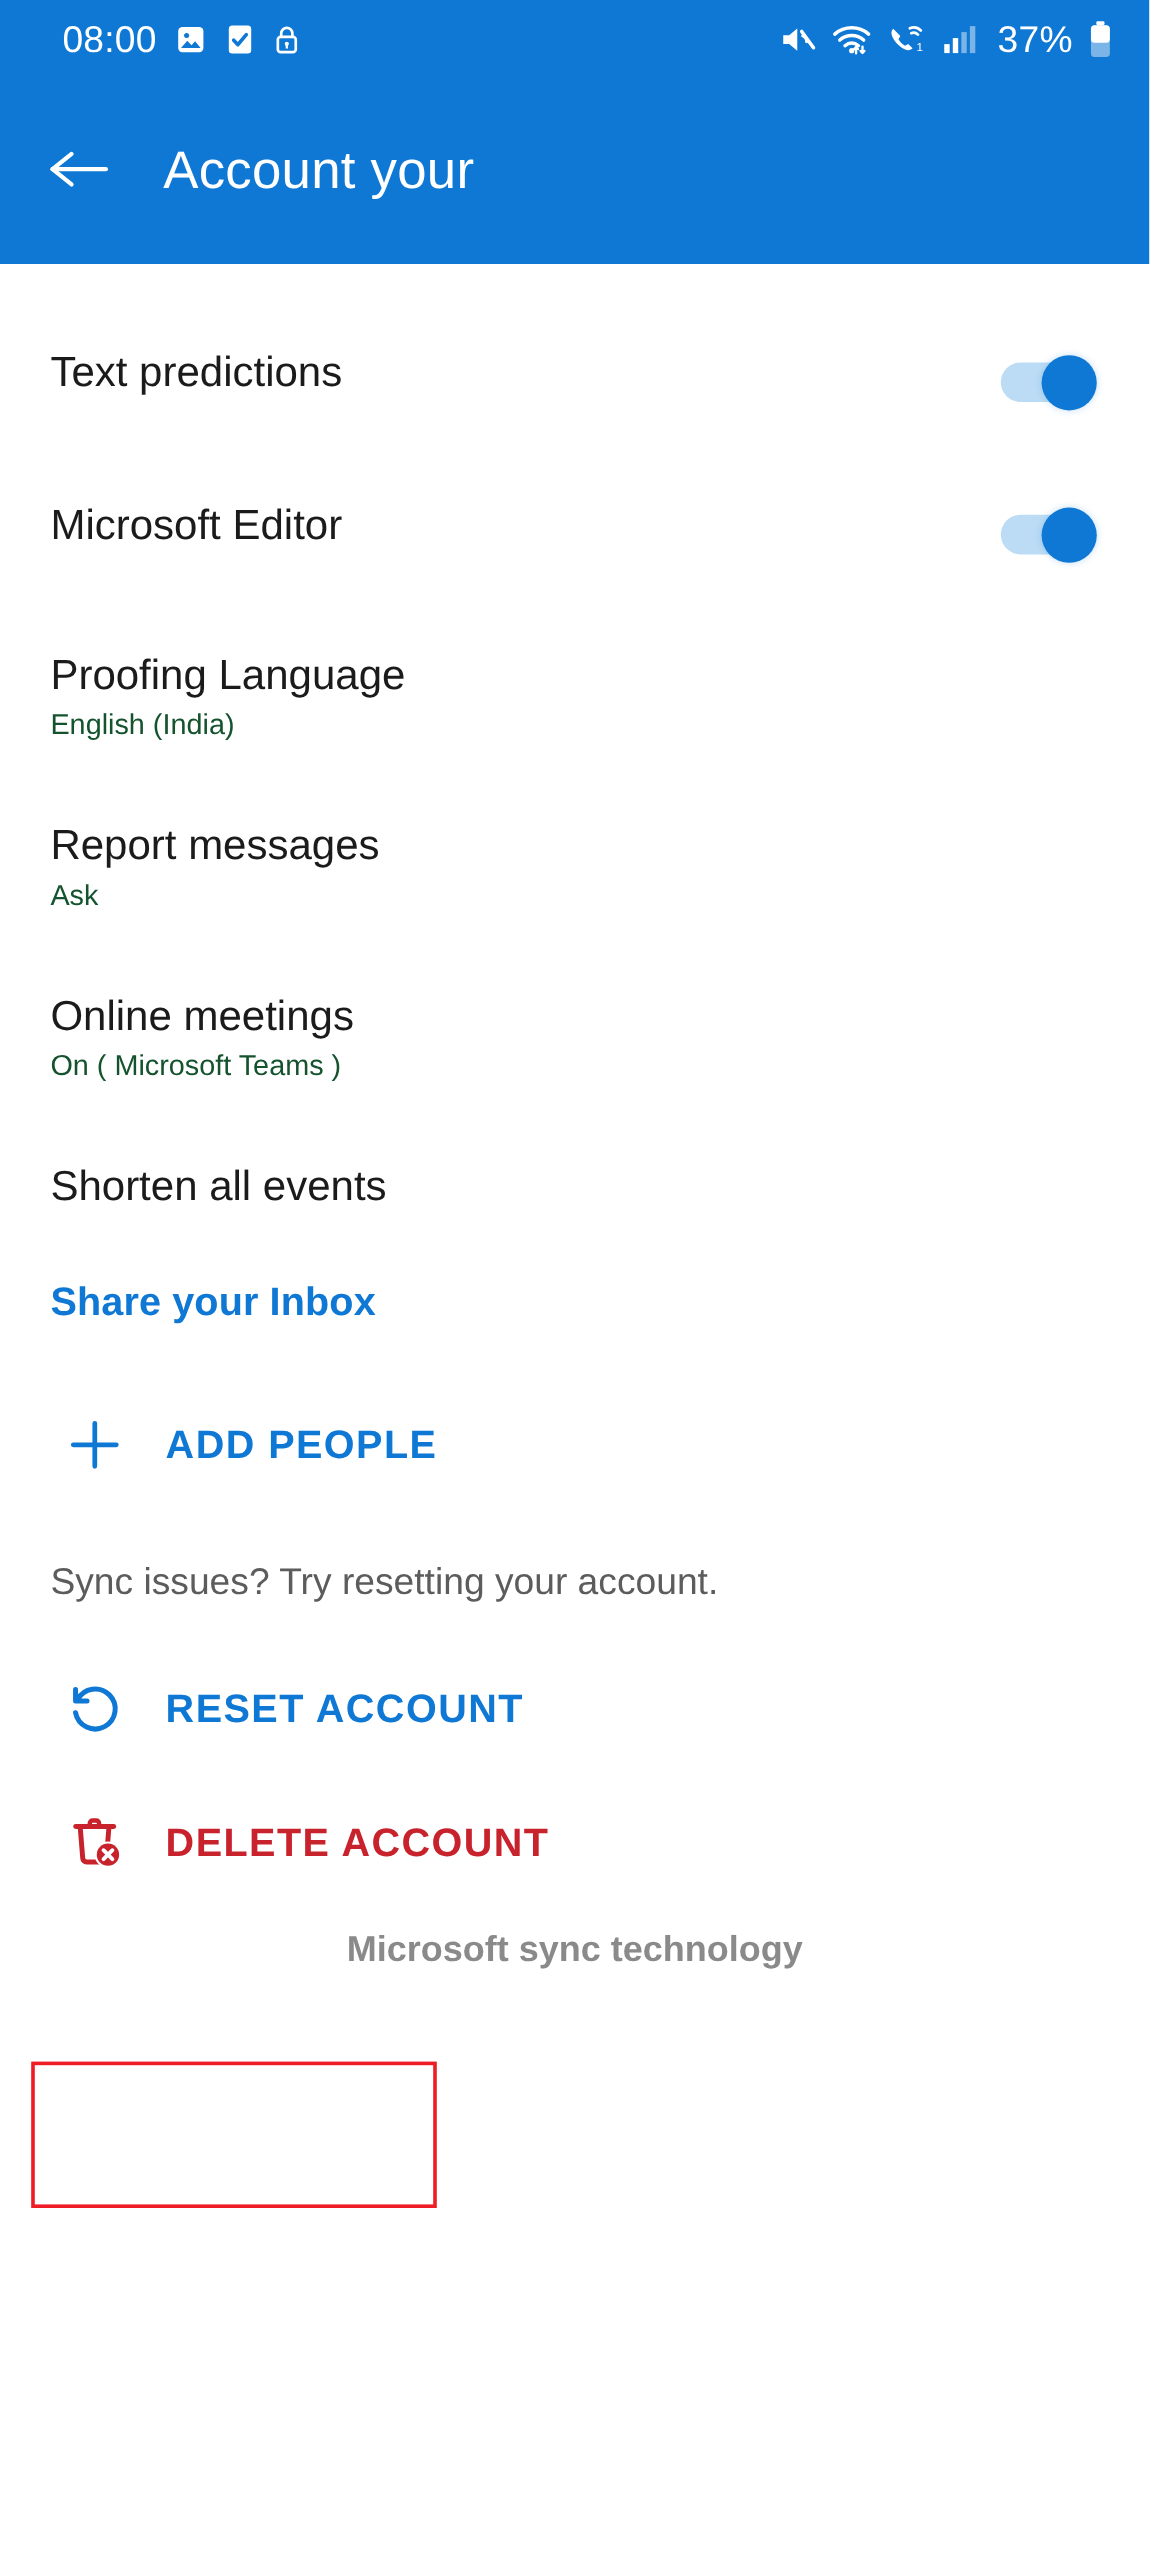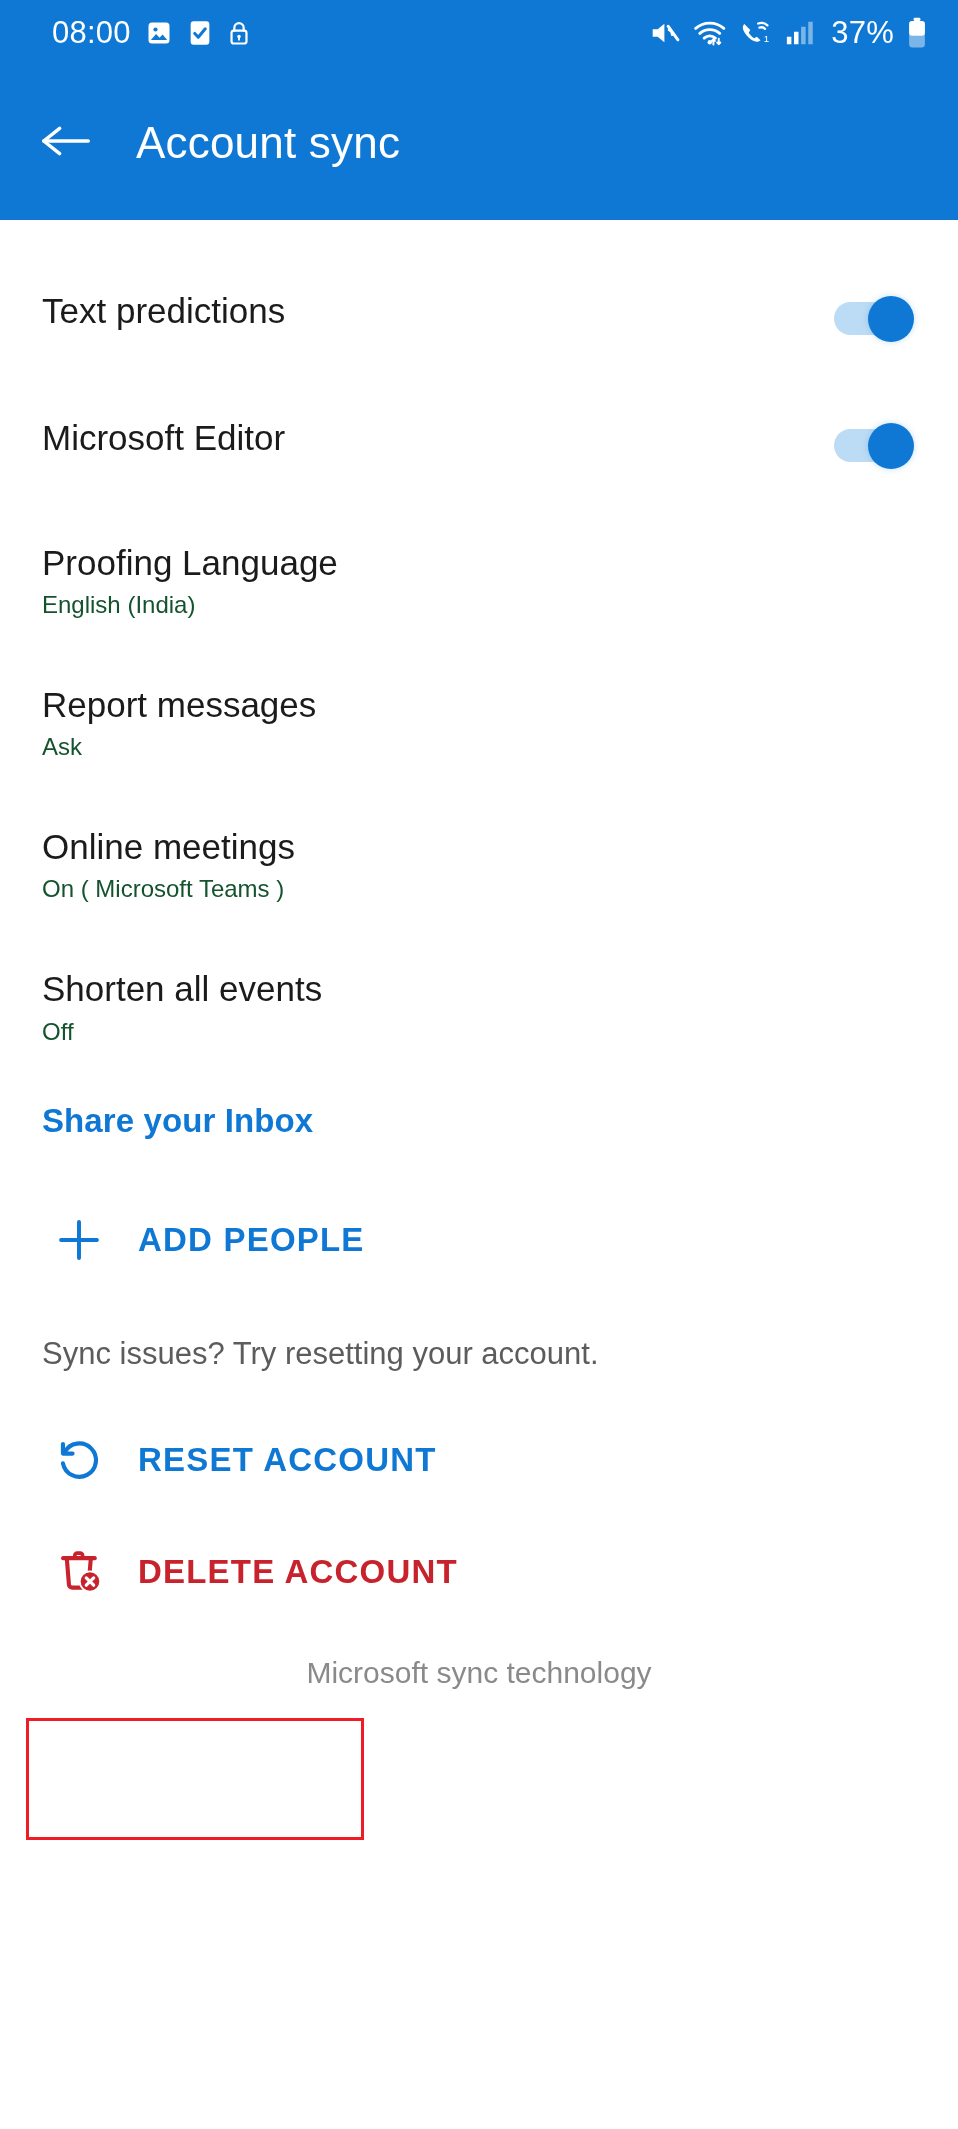--- a/index.html
+++ b/index.html
@@ -169,21 +169,21 @@
 
     <div class="appbar">
       <div class="back-btn">
         <span>
           <svg width="54" height="40" viewBox="0 0 34 24">
             <path d="M13 4L3 12l10 8" stroke="#ffffff" stroke-width="2.2" fill="none" stroke-linecap="round" stroke-linejoin="round"></path>
             <path d="M3 12h28" stroke="#ffffff" stroke-width="2.2" fill="none" stroke-linecap="round"></path>
           </svg>
         </span>
       </div>
-      <div class="appbar-title">Account sync</div>
+      <div class="appbar-title">Account your</div>
     </div>
   </div>
 
   <div class="content">
 
     <div class="row" style="margin-top:70px;">
       <div class="row-texts">
         <div class="row-title">Text predictions</div>
       </div>
       <div class="toggle">
@@ -219,21 +219,20 @@
     <div class="row" style="margin-top:64px;">
       <div class="row-texts">
         <div class="row-title">Online meetings</div>
         <div class="row-sub">On ( Microsoft Teams )</div>
       </div>
     </div>
 
     <div class="row" style="margin-top:64px;">
       <div class="row-texts">
         <div class="row-title">Shorten all events</div>
-        <div class="row-sub">Off</div>
       </div>
     </div>
 
     <div class="row" style="margin-top:56px;">
       <div class="link-head">Share your Inbox</div>
     </div>
 
     <div class="action-row" style="margin-top:62px; height:76px;">
       <div class="action-icon">
         <svg width="50" height="50" viewBox="0 0 24 24">
@@ -262,18 +261,18 @@
           <path d="M9.6 5.6V4.4c0-.6.5-1.1 1.1-1.1h1.4c.6 0 1.1.5 1.1 1.1v1.2" stroke="#c8232c" stroke-width="1.7" fill="none" stroke-linecap="round"></path>
           <path d="M5.9 5.6l1 12.2c.05.8.7 1.4 1.5 1.4h6.1c.8 0 1.45-.6 1.5-1.4l1-12.2" stroke="#c8232c" stroke-width="1.9" fill="none" stroke-linecap="round" stroke-linejoin="round"></path>
           <circle cx="16.6" cy="16.4" r="5.1" fill="#ffffff"></circle>
           <circle cx="16.6" cy="16.4" r="4.3" fill="#c8232c"></circle>
           <path d="M14.9 14.7l3.4 3.4M18.3 14.7l-3.4 3.4" stroke="#ffffff" stroke-width="1.5" stroke-linecap="round"></path>
         </svg>
       </div>
       <div class="action-label red">DELETE ACCOUNT</div>
     </div>
 
-    <div class="footer-text" style="margin-top:46px;">Microsoft sync technology</div>
+    <div class="footer-text" style="margin-top:34px;font-weight:bold;">Microsoft sync technology</div>
   </div>
 
   <div class="annotation" style="left:26px; top:1718px; width:338px; height:122px;"></div>
 
 </div>
 
 </body></html>

